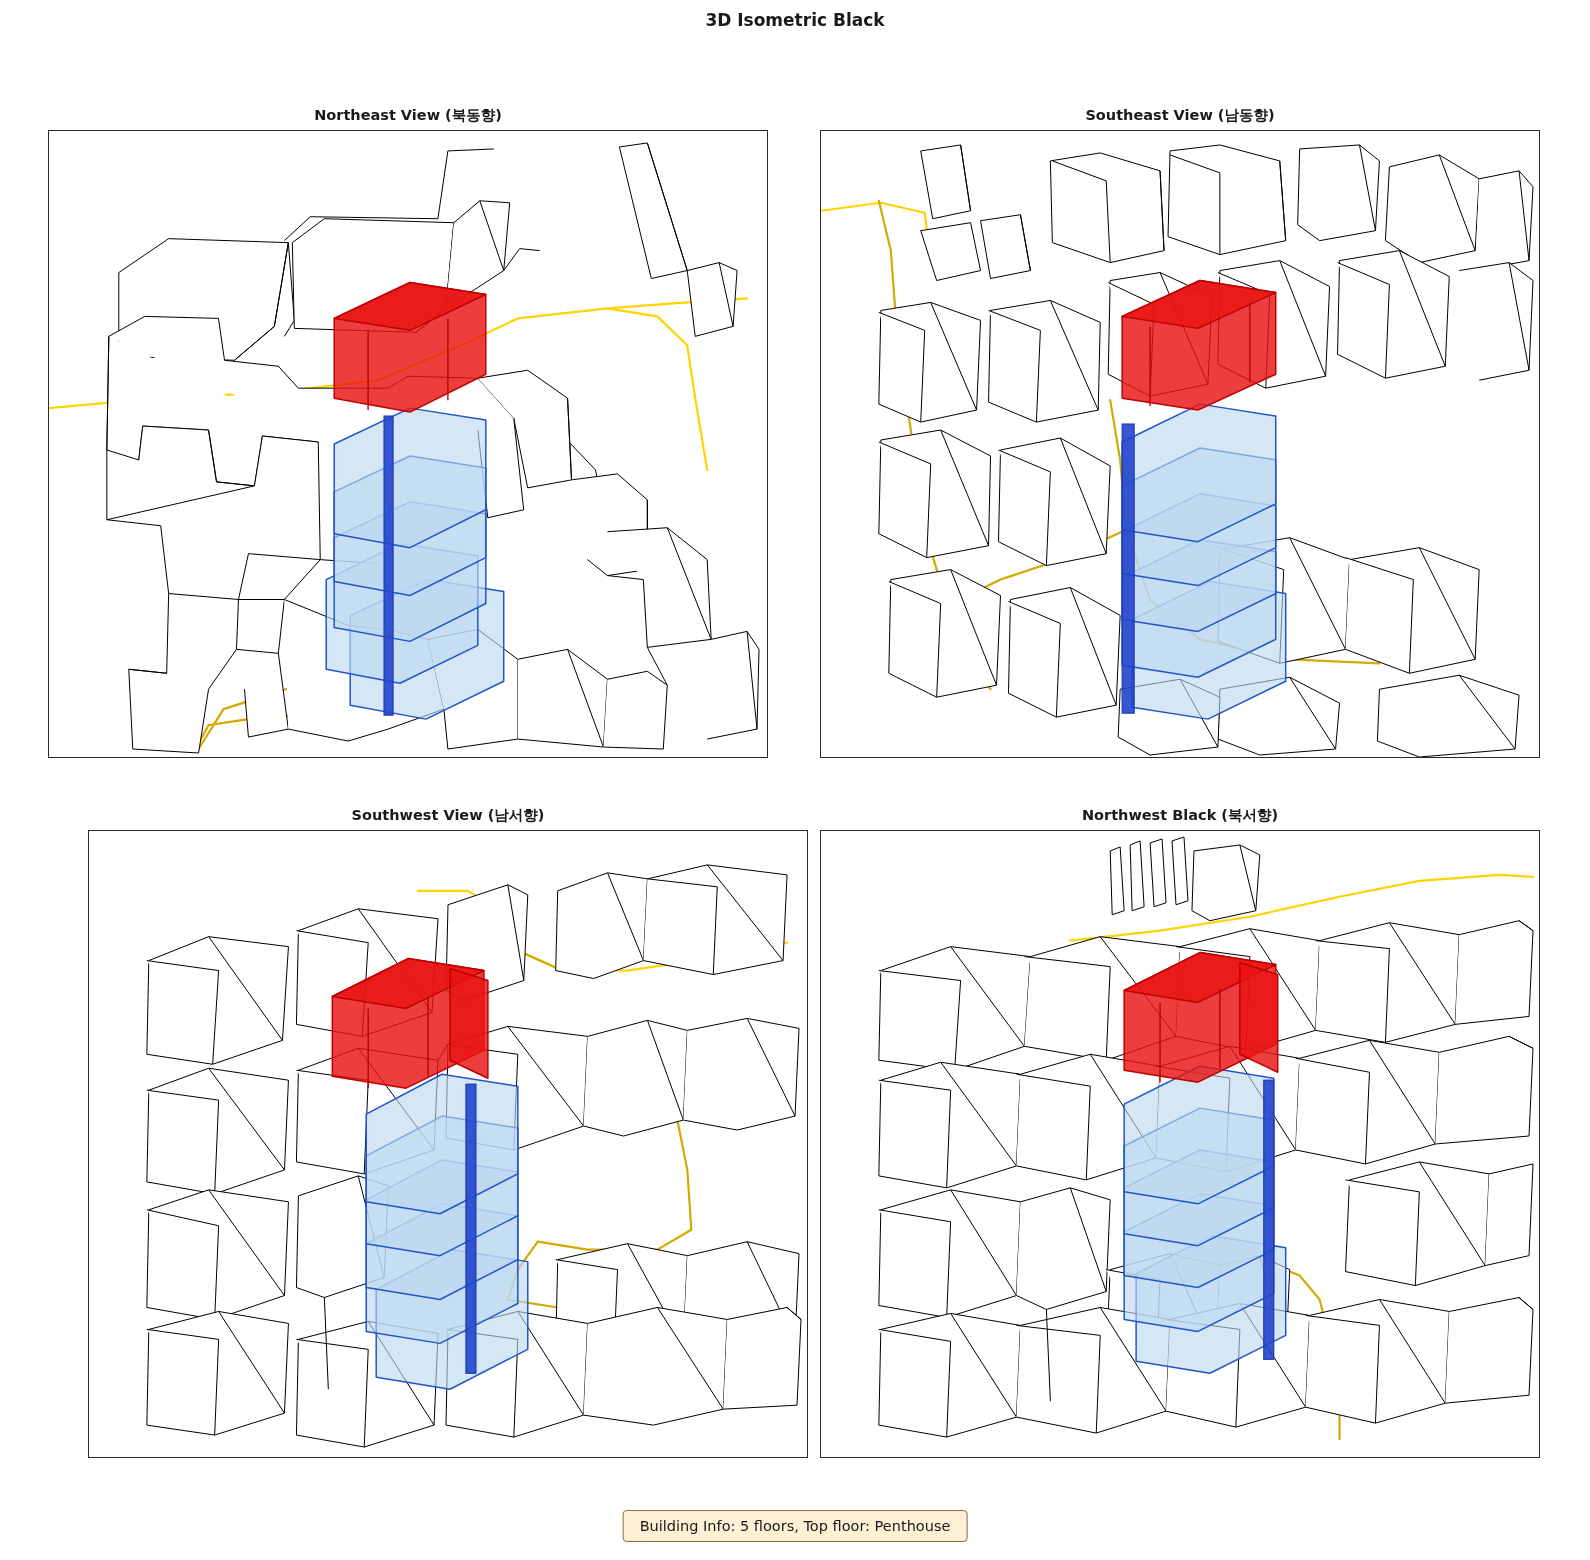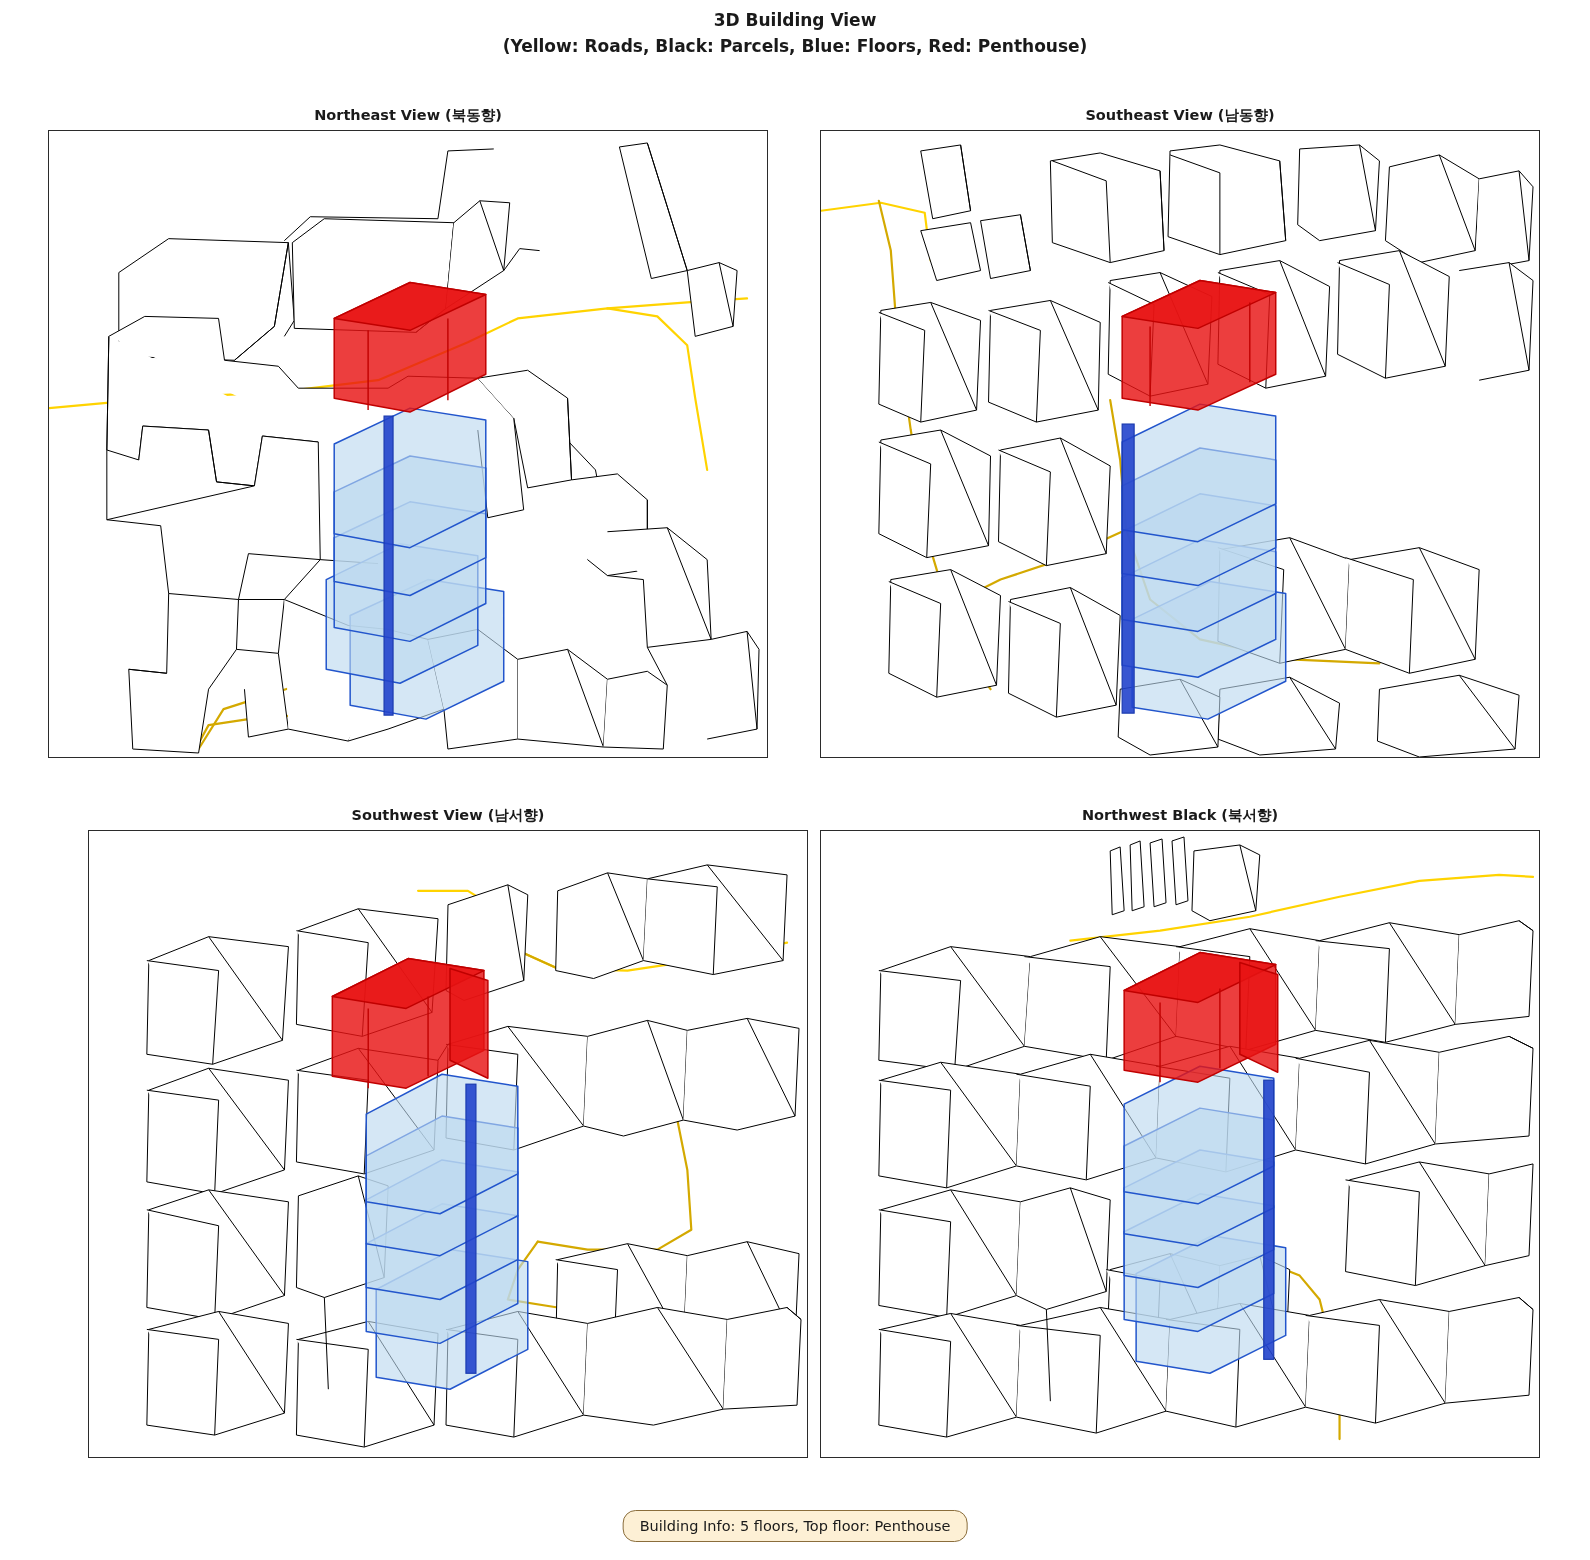--- a/index.html
+++ b/index.html
@@ -56,21 +56,21 @@
     height: 1px;
     background: #2b2b2b;
   }
   .infobox {
     position: absolute;
     left: 50%;
     transform: translateX(-50%);
     bottom: 18px;
     background: #fdf0d5;
     border: 1.2px solid #8a6d3b;
-    border-radius: 13px;
+    border-radius: 4px;
     padding: 7px 16px;
     font-size: 14.5px;
     color: #1a1a1a;
     white-space: nowrap;
   }
   svg.scene {
     position: absolute;
     inset: 0;
     width: 100%;
     height: 100%;
@@ -121,22 +121,21 @@
     stroke: #c00000;
     stroke-width: 1.4;
   }
 </style>
 </head>
 <body>
 
 <div class="figure">
 
   <div class="suptitle">
-    <div>3D Building View</div>
-    <div>(Yellow: Roads, Black: Parcels, Blue: Floors, Red: Penthouse)</div>
+    <div>3D Isometric Black</div>
   </div>
 
   <div class="panel" style="left:48px; top:130px; width:720px; height:628px;">
     <div class="panel-title">Northeast View (북동향)</div>
     <div class="axes">
       <svg class="scene" viewBox="0 0 720 628" preserveAspectRatio="none">
 
         <path class="road" d="M0 278 L110 268 L230 262 L330 250 L420 212 L470 188 L560 178 L610 186 L640 215 L648 268 L660 340"></path>
         <path class="road" d="M560 178 L640 172 L700 168"></path>
         <path class="road-dk" d="M150 620 L175 580 L250 556 L330 548 L360 530 L400 524"></path>

